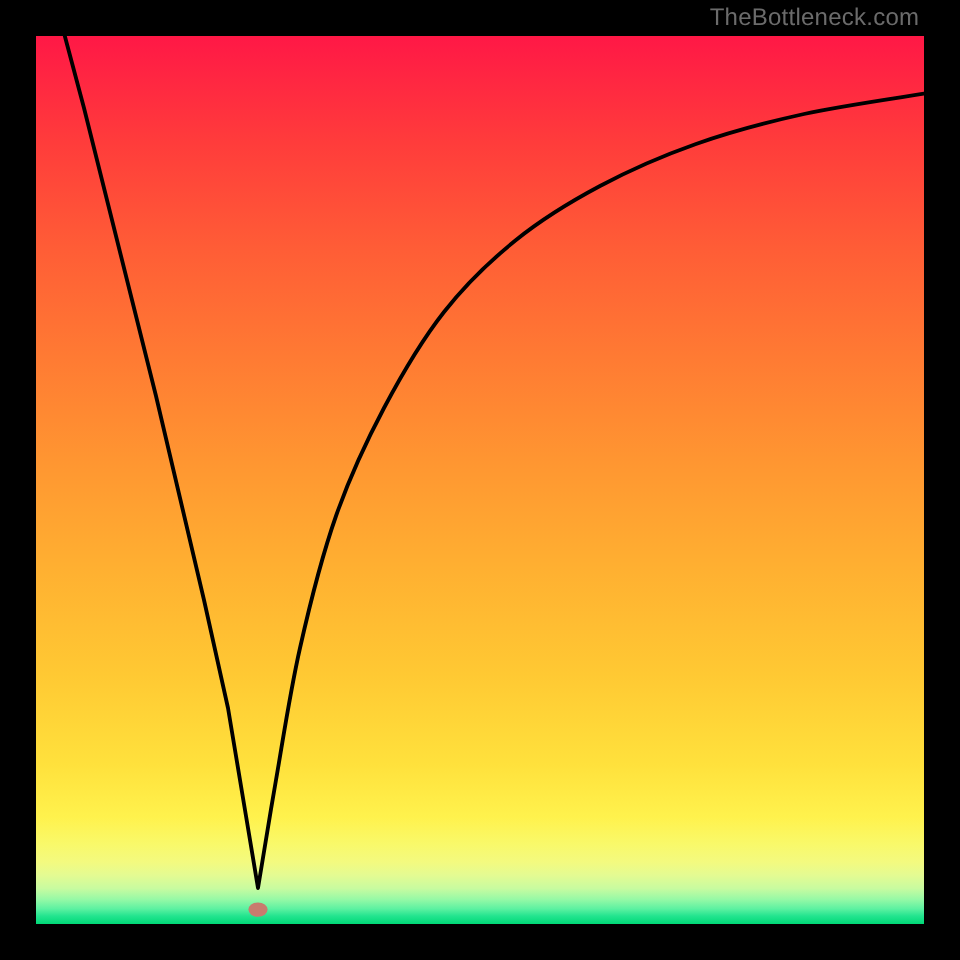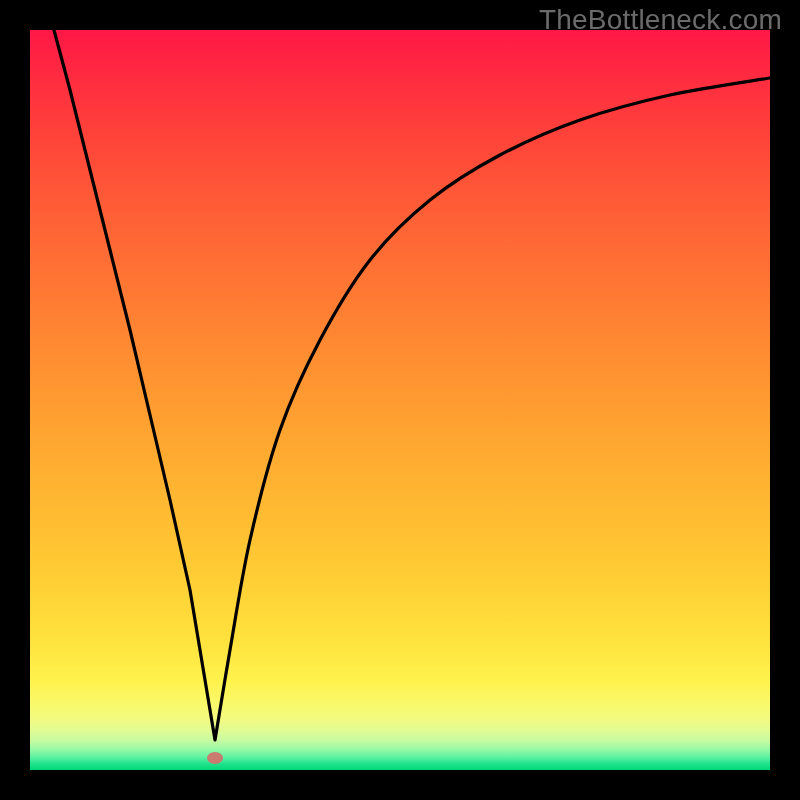--- a/index.html
+++ b/index.html
@@ -13,23 +13,23 @@
   }
   .frame {
     position: relative;
     width: 800px;
     height: 800px;
     background: #000;
   }
   .watermark {
     position: absolute;
     top: 4px;
-    right: 18px;
+    right: 34px;
     color: #6b6b6b;
-    font-size: 28px;
+    font-size: 20px;
     font-weight: 400;
     letter-spacing: 0.2px;
     z-index: 4;
   }
   .plot {
     position: absolute;
     left: 30px;
     top: 30px;
     width: 740px;
     height: 740px;

